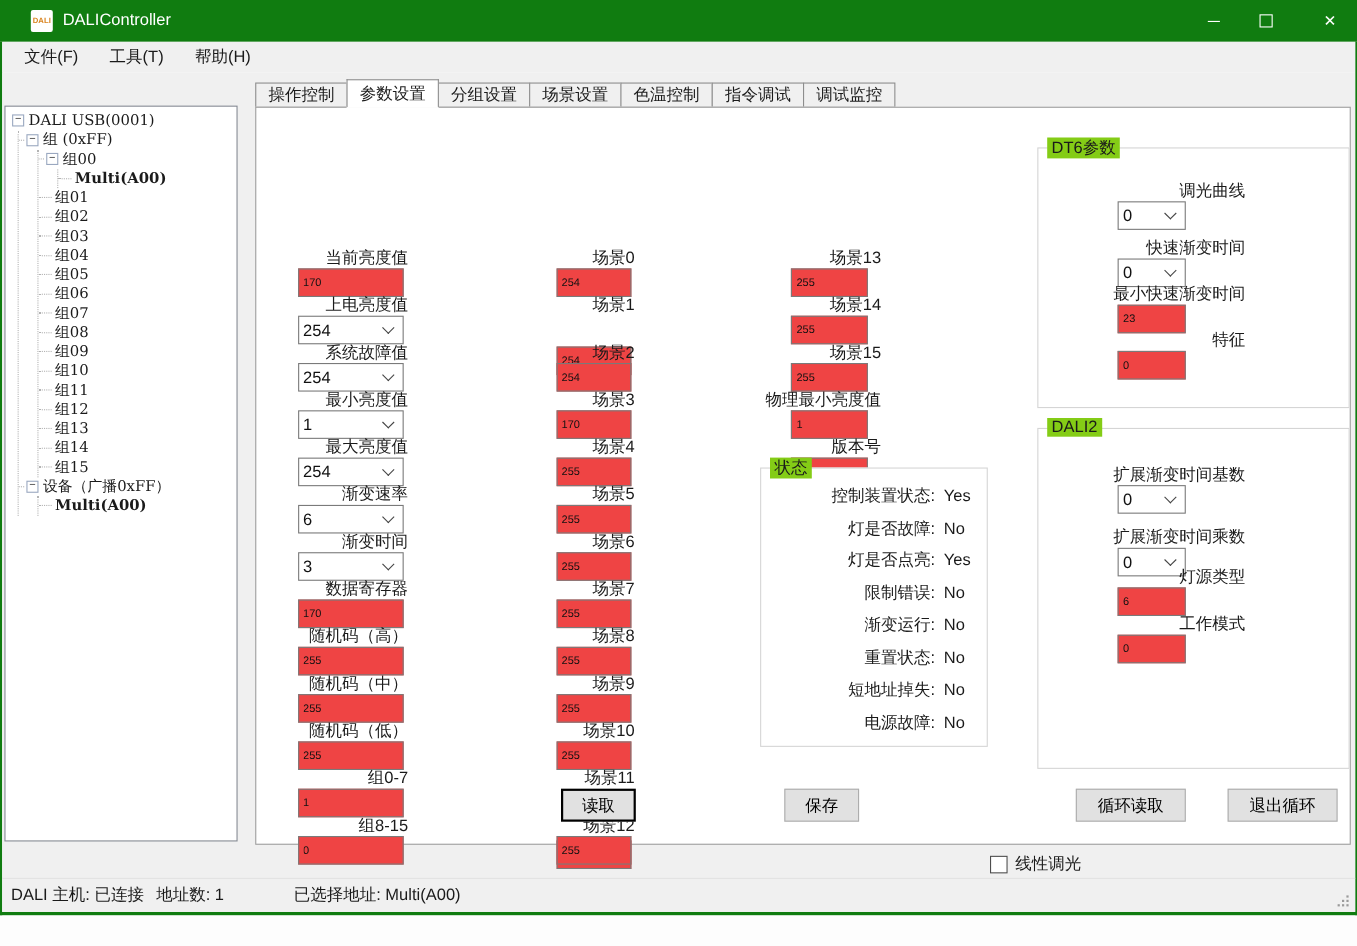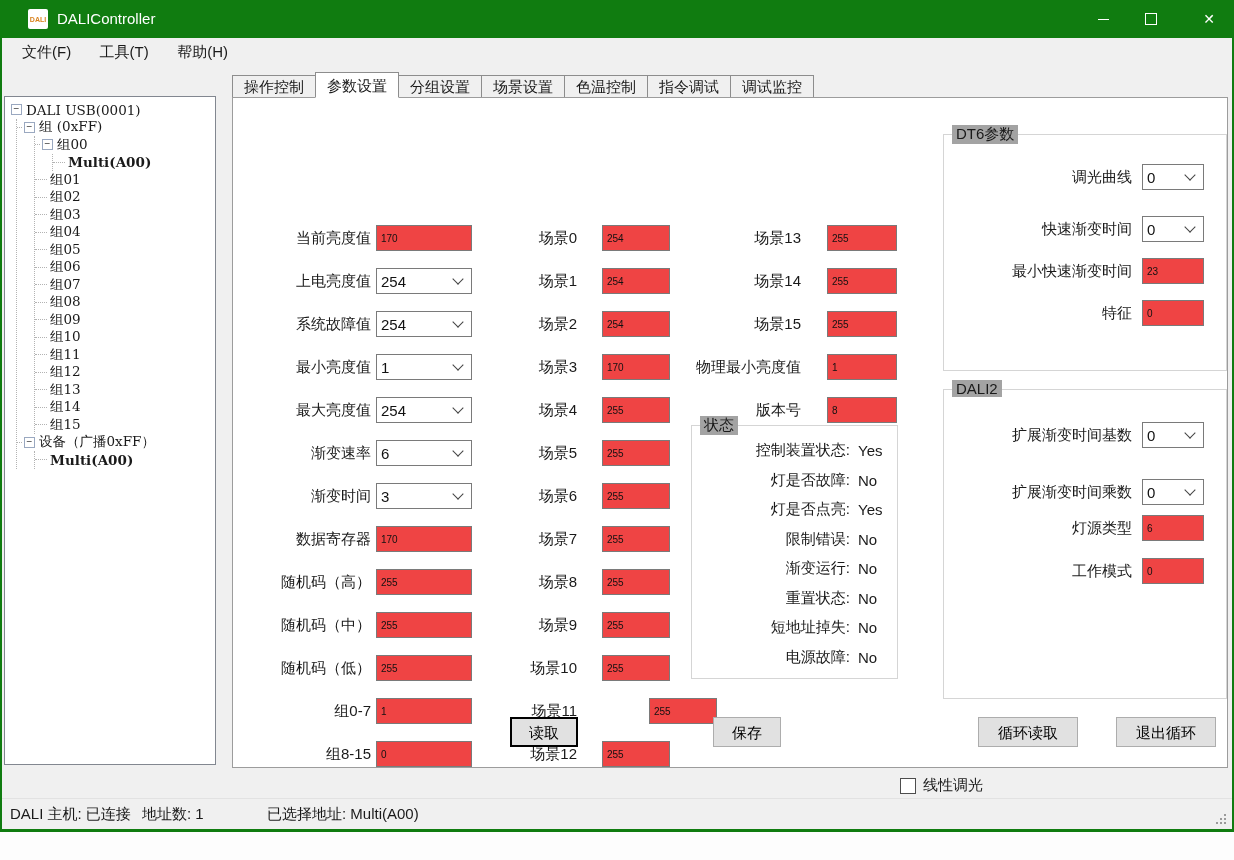--- a/index.html
+++ b/index.html
@@ -42,38 +42,38 @@
   
   .tabs{left:232px;top:72px;height:26px;display:flex;align-items:flex-end;}
   .tab{height:23px;line-height:22px;padding:0 11px;font-size:15px;background:#f0f0f0;
        border:1px solid #8d8d8d;margin-right:-1px;box-sizing:border-box;}
   .tab.active{height:26px;line-height:25px;background:#fff;border-bottom:1px solid #fff;
               position:relative;z-index:3;}
   .panel{left:232px;top:97px;width:996px;height:671px;background:#fff;
          border:1px solid #9c9c9c;box-sizing:border-box;}
 
   
-  .row{position:absolute;display:flex;align-items:center;height:26px;}
+  .row{position:absolute;display:flex;align-items:center;height:26px;flex-direction:column;}
   .row .lbl{text-align:right;font-size:15px;flex:none;}
   .col1{left:28px;}  .col1 .lbl{width:110px;margin-right:5px;}
   .col2{left:244px;} .col2 .lbl{width:100px;margin-right:25px;}
   .col3{left:448px;} .col3 .lbl{width:120px;margin-right:26px;}
   .gr{left:8px;}     .gr .lbl{width:180px;margin-right:10px;}
 
   .tinput{flex:none;height:26px;box-sizing:border-box;border:1px solid #7a7a7a;background:#ef4444;
           font-family:"Liberation Sans",sans-serif;font-size:10px;color:#111;padding:0 0 0 4px;margin:0;}
   .w96{width:96px;} .w68{width:68px;} .w70{width:70px;} .w62{width:62px;}
   .combo{flex:none;height:26px;box-sizing:border-box;border:1px solid #7a7a7a;background:#fff;
          display:flex;align-items:center;padding-left:4px;font-size:15px;color:#111;}
   .chev{width:7px;height:7px;border-right:1px solid #444;border-bottom:1px solid #444;
         transform:rotate(45deg);margin-left:auto;margin-right:9px;margin-top:-4px;flex:none;}
 
   
   .gbox{position:absolute;border:1px solid #d5d5d5;box-sizing:border-box;background:#fff;}
-  .gtitle{position:absolute;top:-10px;left:8px;background:#a3a3a3;padding:0 4px;font-size:15px;}
+  .gtitle{position:absolute;top:-10px;left:8px;background:#84cc16;padding:0 4px;font-size:15px;}
   .srow{display:flex;align-items:center;height:29.5px;padding-left:8px;font-size:15px;}
   .srow .slbl{width:150px;text-align:right;flex:none;}
   .srow .sval{margin-left:8px;}
 
   
   .btn{position:absolute;height:30px;background:#e1e1e1;border:1px solid #adadad;
        font-size:15px;text-align:center;line-height:28px;box-sizing:border-box;cursor:default;}
   .btn.focused{border:2px solid #000000;line-height:26px;}
   .cbrow{left:900px;top:776px;display:flex;align-items:center;}
   .cb{width:14px;height:14px;border:1px solid #4d4d4d;background:#fff;flex:none;}
@@ -272,21 +272,21 @@
   </div>
   <div class="row col1" style="top:643px;">
     <span class="lbl">组8-15</span>
     <input class="tinput w96" value="0" style="">
   </div>
 
   <div class="row col2" style="top:127px;">
     <span class="lbl">场景0</span>
     <input class="tinput w68" value="254" style="">
   </div>
-  <div class="row col2" style="top:170px;">
+  <div class="row col2" style="top:170px;gap:28px;">
     <span class="lbl">场景1</span>
     <input class="tinput w68" value="254" style="">
   </div>
   <div class="row col2" style="top:213px;">
     <span class="lbl">场景2</span>
     <input class="tinput w68" value="254" style="">
   </div>
   <div class="row col2" style="top:256px;">
     <span class="lbl">场景3</span>
     <input class="tinput w68" value="170" style="">

